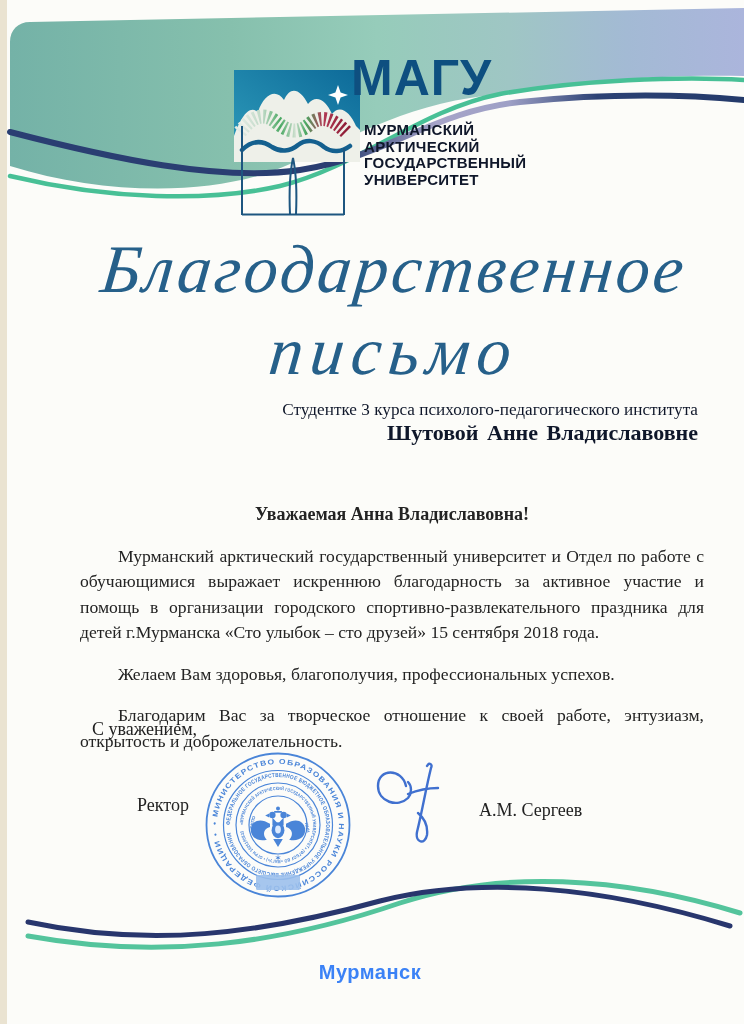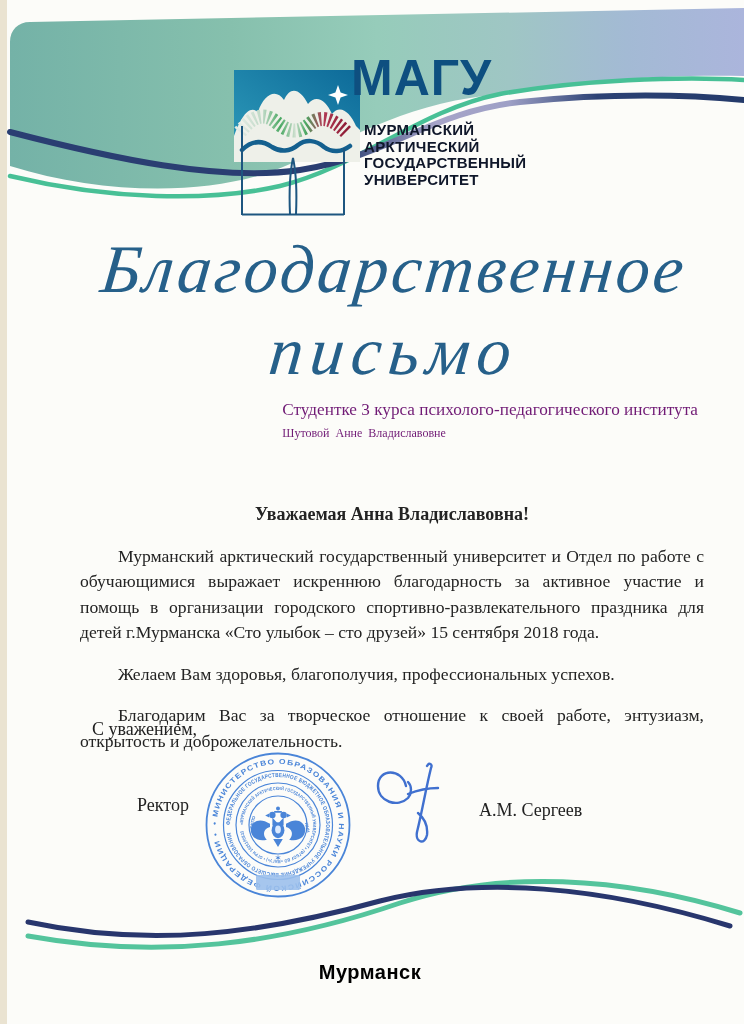--- a/index.html
+++ b/index.html
@@ -16,38 +16,38 @@
   .uni{left:364px;top:122px;font-size:15px;line-height:16.5px;font-weight:bold;
        letter-spacing:0.3px;color:#0f172a;}
   .uni div{white-space:nowrap;}
 
   .title-line{left:44px;width:700px;text-align:center;color:#26608a;
       font-style:italic;font-size:68px;line-height:82px;letter-spacing:3px;
       transform:skewX(-6deg);}
   .title1{top:228px;}
   .title2{top:310px;letter-spacing:7px;}
 
-  .recipient{top:399px;right:46px;font-size:17.2px;line-height:22.5px;color:#701a75;}
-  .recipient .name{font-weight:normal;word-spacing:3px;font-size:12px;}
+  .recipient{top:399px;right:46px;text-align:right;font-size:17.2px;line-height:22.5px;color:#0f172a;}
+  .recipient .name{font-weight:bold;word-spacing:3px;font-size:22px;}
 
   .body-block{left:64px;top:502px;width:656px;font-size:17.6px;line-height:25.5px;
       text-align:justify;color:#232323;}
   .greeting{text-align:center;font-weight:bold;font-size:18px;margin:0 0 12px 0;}
   .body-par{margin:16px;text-indent:38px;}
 
   .closing{left:92px;top:719px;font-size:18px;}
   .rector{left:137px;top:795px;font-size:18px;}
   .signer{left:479px;top:800px;font-size:18px;}
 
   .stamp-svg{left:202px;top:749px;}
   .sig-svg{left:370px;top:760px;}
   .waves-svg{left:0;top:868px;}
 
   .city{left:0;top:961px;width:740px;text-align:center;font-weight:bold;
-        font-size:20px;letter-spacing:0.5px;color:#000000;}
+        font-size:20px;letter-spacing:0.5px;color:#3b82f6;}
 </style>
 </head>
 <body>
 
 <div class="page">
 
   <div class="abs scan-edge"></div>
 
   <svg class="abs hdr-svg" width="744" height="240" viewBox="0 0 744 240">
     <defs>

